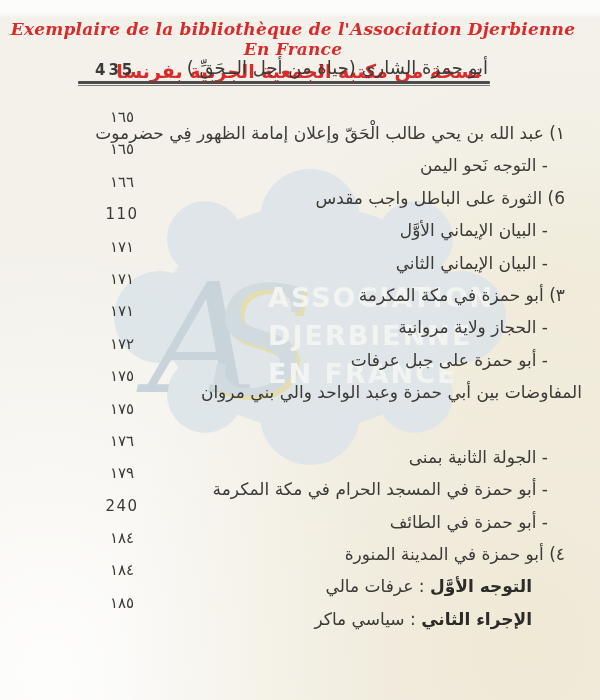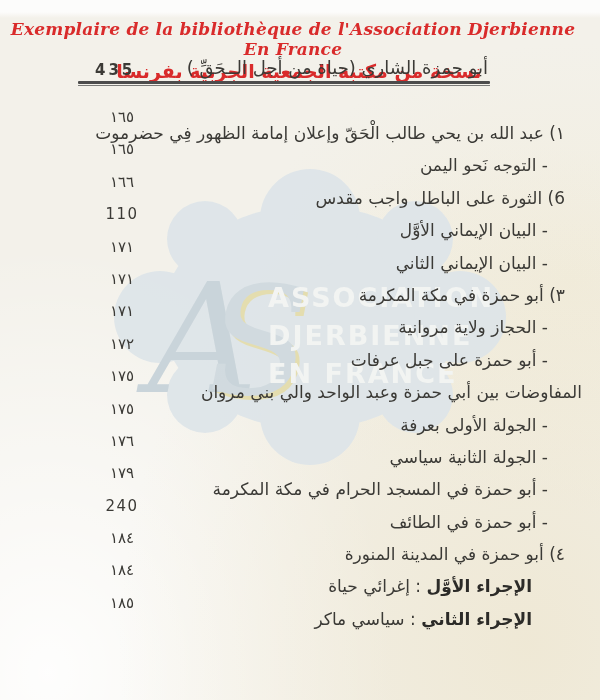--- a/index.html
+++ b/index.html
@@ -137,41 +137,40 @@
     <div class="toc-row">
       <span class="pnum">١٧٢</span>
       <span class="etext sub">- أبو حمزة على جبل عرفات</span>
     </div>
     <div class="toc-row">
       <span class="pnum">١٧٥</span>
       <span class="etext wide">المفاوضات بين أبي حمزة وعبد الواحد والي بني مروان</span>
     </div>
     <div class="toc-row">
       <span class="pnum">١٧٥</span>
-      <span class="etext sub">- الجولة الأولى بعرفة</span>
     </div>
     <div class="toc-row">
       <span class="pnum">١٧٦</span>
-      <span class="etext sub">- الجولة الثانية سياسي</span>
+      <span class="etext sub">- الجولة الثانية بمنى</span>
     </div>
     <div class="toc-row">
       <span class="pnum">١٧٩</span>
       <span class="etext sub">- أبو حمزة في المسجد الحرام في مكة المكرمة</span>
     </div>
     <div class="toc-row">
       <span class="pnum">240</span>
       <span class="etext sub">- أبو حمزة في الطائف</span>
     </div>
     <div class="toc-row">
       <span class="pnum">١٨٤</span>
       <span class="etext chapter">٤) أبو حمزة في المدينة المنورة</span>
     </div>
     <div class="toc-row">
       <span class="pnum">١٨٤</span>
-      <span class="etext action"><span class="b">الإجراء الأوَّل</span><span> : إغرائي حياة</span></span>
+      <span class="etext action"><span class="b">التوجه الأوَّل</span><span> : عرفات مالي</span></span>
     </div>
     <div class="toc-row">
       <span class="pnum">١٨٥</span>
       <span class="etext action"><span class="b">الإجراء الثاني</span><span> : سياسي ماكر</span></span>
     </div>
   </div>
 
 </div>
 
 </body></html>

